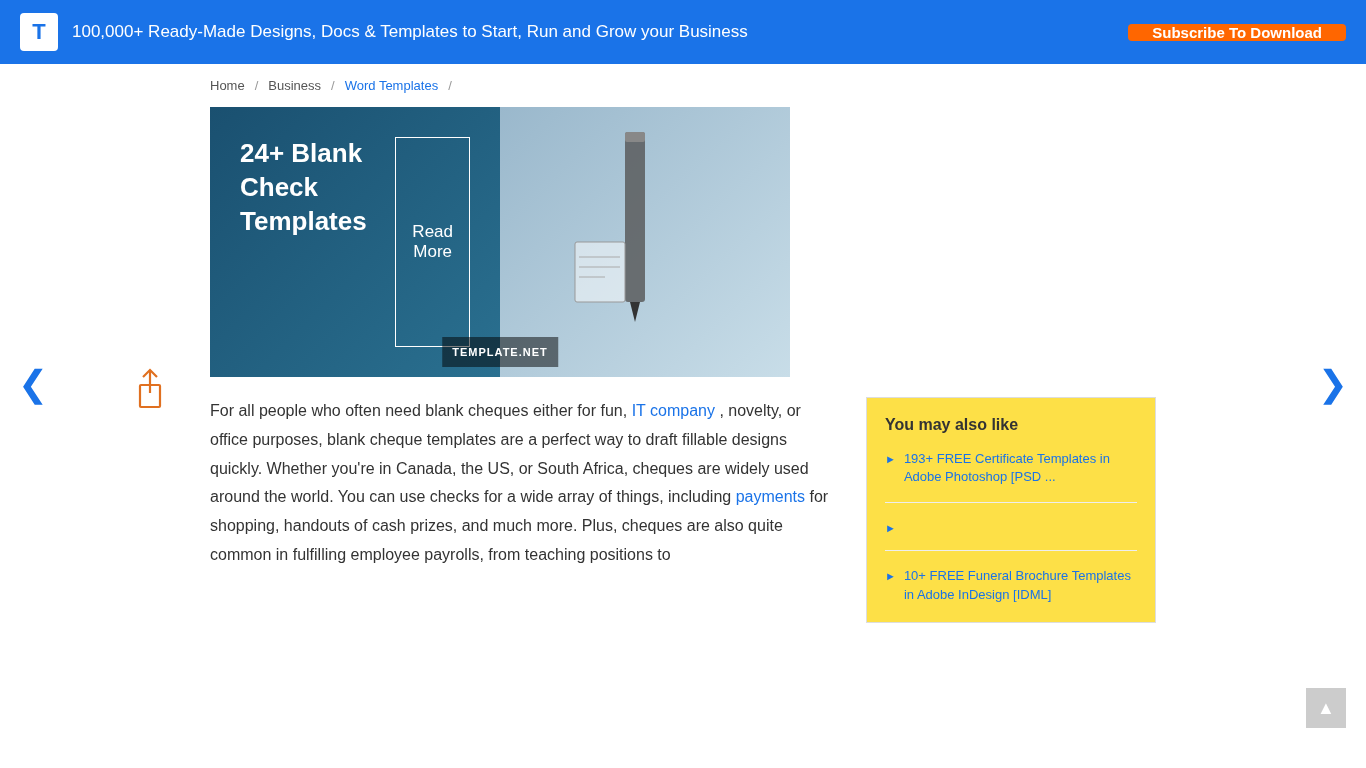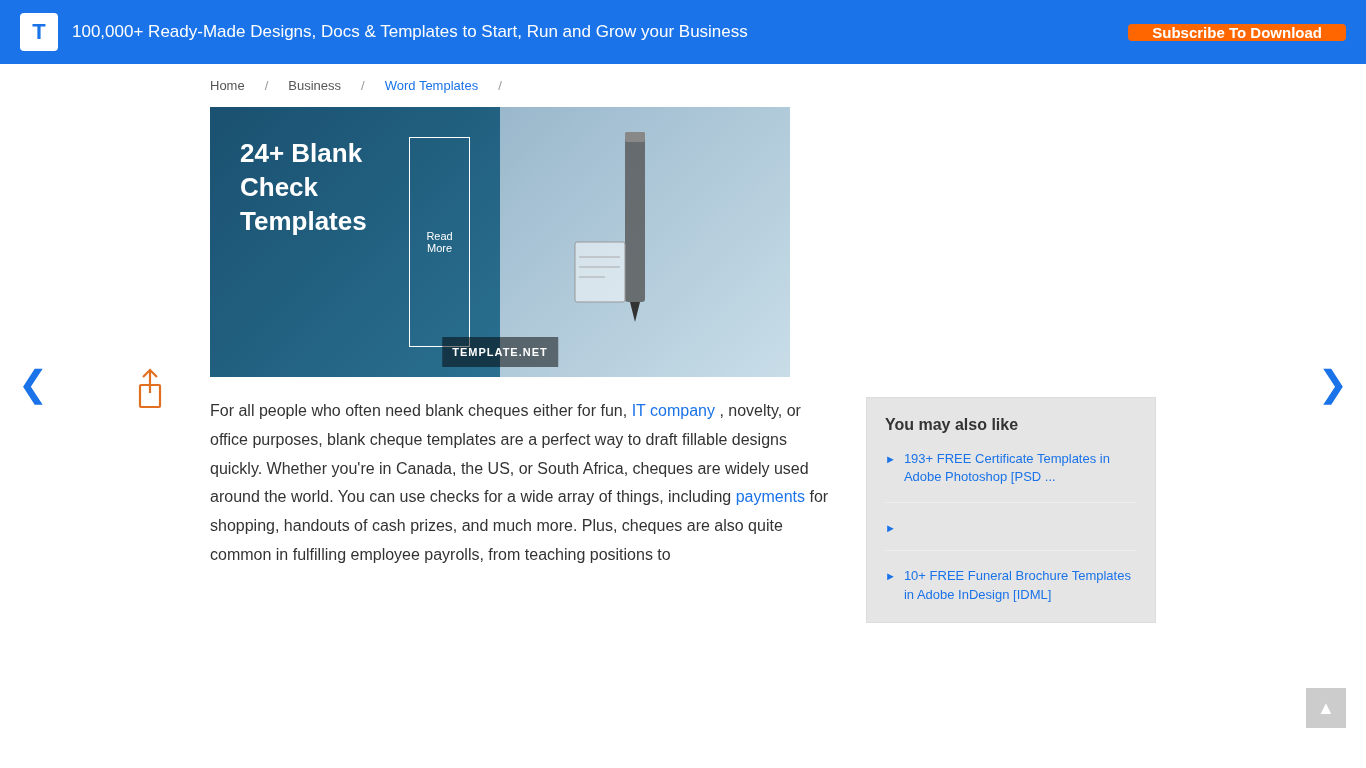--- a/index.html
+++ b/index.html
@@ -51,21 +51,21 @@
       white-space: nowrap;
     }
 
     
     #breadcrumb {
       padding: 14px 210px;
       font-size: 13px;
       color: #555;
       display: flex;
       align-items: center;
-      gap: 20px;
+      gap: 10px;
     }
     .breadcrumb-sep { color: #999; }
     .breadcrumb-link { color: #555; text-decoration: none; }
     .breadcrumb-current { color: #1a73e8; }
 
     
     #main {
       padding: 0 210px;
       position: relative;
     }
@@ -161,21 +161,21 @@
       font-size: 12px;
       line-height: 1.5;
       margin-bottom: 18px;
     }
 
     #read-more-btn {
       background: transparent;
       border: 1px solid #fff;
       color: #fff;
       padding: 20px 16px;
-      font-size: 11px;
+      font-size: 17px;
       cursor: pointer;
       width: fit-content;
       text-align: center;
     }
 
     #banner-right {
       width: 50%;
       height: 100%;
       background: linear-gradient(135deg, #8ab0c8 0%, #d0e0ec 100%);
       position: relative;
@@ -230,21 +230,21 @@
 
     
     #sidebar {
       width: 290px;
       flex-shrink: 0;
     }
 
     #you-may-like-box {
       border: 1px solid #ddd;
       padding: 18px;
-      background: #e5e5e5;
+      background: #fde047;
     }
 
     #you-may-like-title {
       font-size: 16px;
       font-weight: bold;
       color: #333;
       margin-bottom: 16px;
     }
 
     .sidebar-item {

